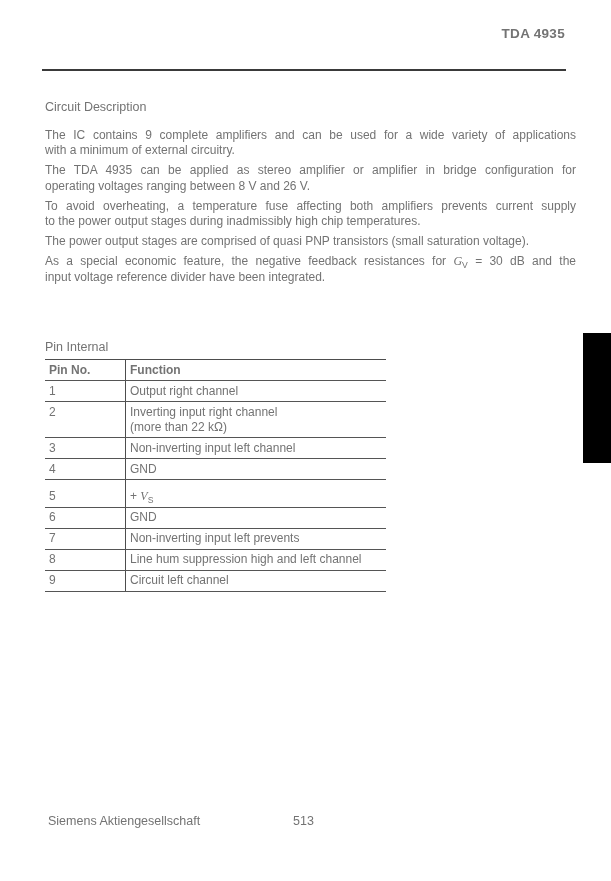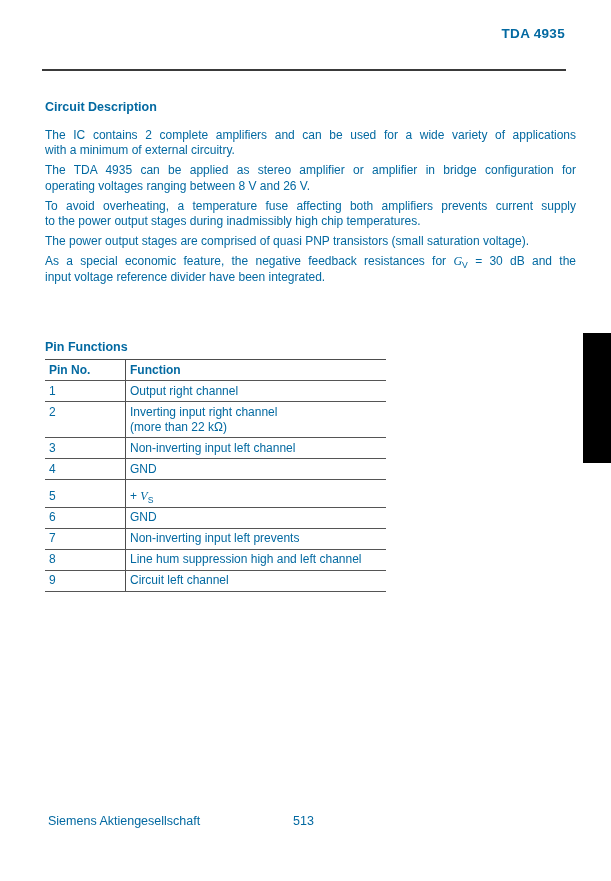--- a/index.html
+++ b/index.html
@@ -2,36 +2,36 @@
 <html><head>
 <meta charset="utf-8">
 <style>
   html,body { margin:0; padding:0; background:#e8e8e8; }
   .page {
     position:relative;
     width:611px; height:881px;
     margin:0 auto;
     background:#ffffff;
     font-family:"Liberation Sans","DejaVu Sans",sans-serif;
-    color:#0369a1;
+    color:#737373;
     overflow:hidden;
   }
   .doc-title {
     position:absolute; top:26px; right:46px;
     font-size:13.5px; font-weight:bold; letter-spacing:0.3px;
   }
   .header-rule {
     position:absolute; top:69px; left:42px;
     width:524px; height:2px; background:#3a3a3a;
   }
   .content {
     position:absolute; left:45px; top:100px; width:531px;
   }
   .section-heading {
-    font-size:12.5px; font-weight:bold; margin:0 0 14px 0;
+    font-size:12.5px; font-weight:normal; margin:0 0 14px 0;
   }
   .para { margin:0 0 5px 0; }
   .pline {
     font-size:12px; line-height:15.2px;
     text-align:justify; text-align-last:justify;
   }
   .pline:last-child { text-align-last:left; }
   i { font-family:"Liberation Serif","DejaVu Serif",serif; font-style:italic; }
   sub { font-size:0.72em; line-height:0; }
   .pin-section { position:absolute; left:45px; top:340px; width:341px; }
@@ -66,21 +66,21 @@
 
 <div class="page">
 
   <div class="doc-title">TDA 4935</div>
   <div class="header-rule"></div>
 
   <div class="content">
     <div class="section-heading">Circuit Description</div>
     <div>
         <div class="para">
-          <div class="pline">The IC contains 2 complete amplifiers and can be used for a wide variety of applications</div>
+          <div class="pline">The IC contains 9 complete amplifiers and can be used for a wide variety of applications</div>
           <div class="pline">with a minimum of external circuitry.</div>
         </div>
         <div class="para">
           <div class="pline">The TDA 4935 can be applied as stereo amplifier or amplifier in bridge configuration for</div>
           <div class="pline">operating voltages ranging between 8 V and 26 V.</div>
         </div>
         <div class="para">
           <div class="pline">To avoid overheating, a temperature fuse affecting both amplifiers prevents current supply</div>
           <div class="pline">to the power output stages during inadmissibly high chip temperatures.</div>
         </div>
@@ -88,21 +88,21 @@
           <div class="pline">The power output stages are comprised of quasi PNP transistors (small saturation voltage).</div>
         </div>
         <div class="para">
           <div class="pline">As a special economic feature, the negative feedback resistances for <i>G</i><sub>V</sub> = 30 dB and the</div>
           <div class="pline">input voltage reference divider have been integrated.</div>
         </div>
       </div>
   </div>
 
   <div class="pin-section">
-    <div class="section-heading pin-heading">Pin Functions</div>
+    <div class="section-heading pin-heading">Pin Internal</div>
     <table class="pin-table">
       <thead>
         <tr>
           <th class="col-pin">Pin No.</th>
           <th>Function</th>
         </tr>
       </thead>
       <tbody>
           <tr>
             <td class="pin-cell">1</td>

